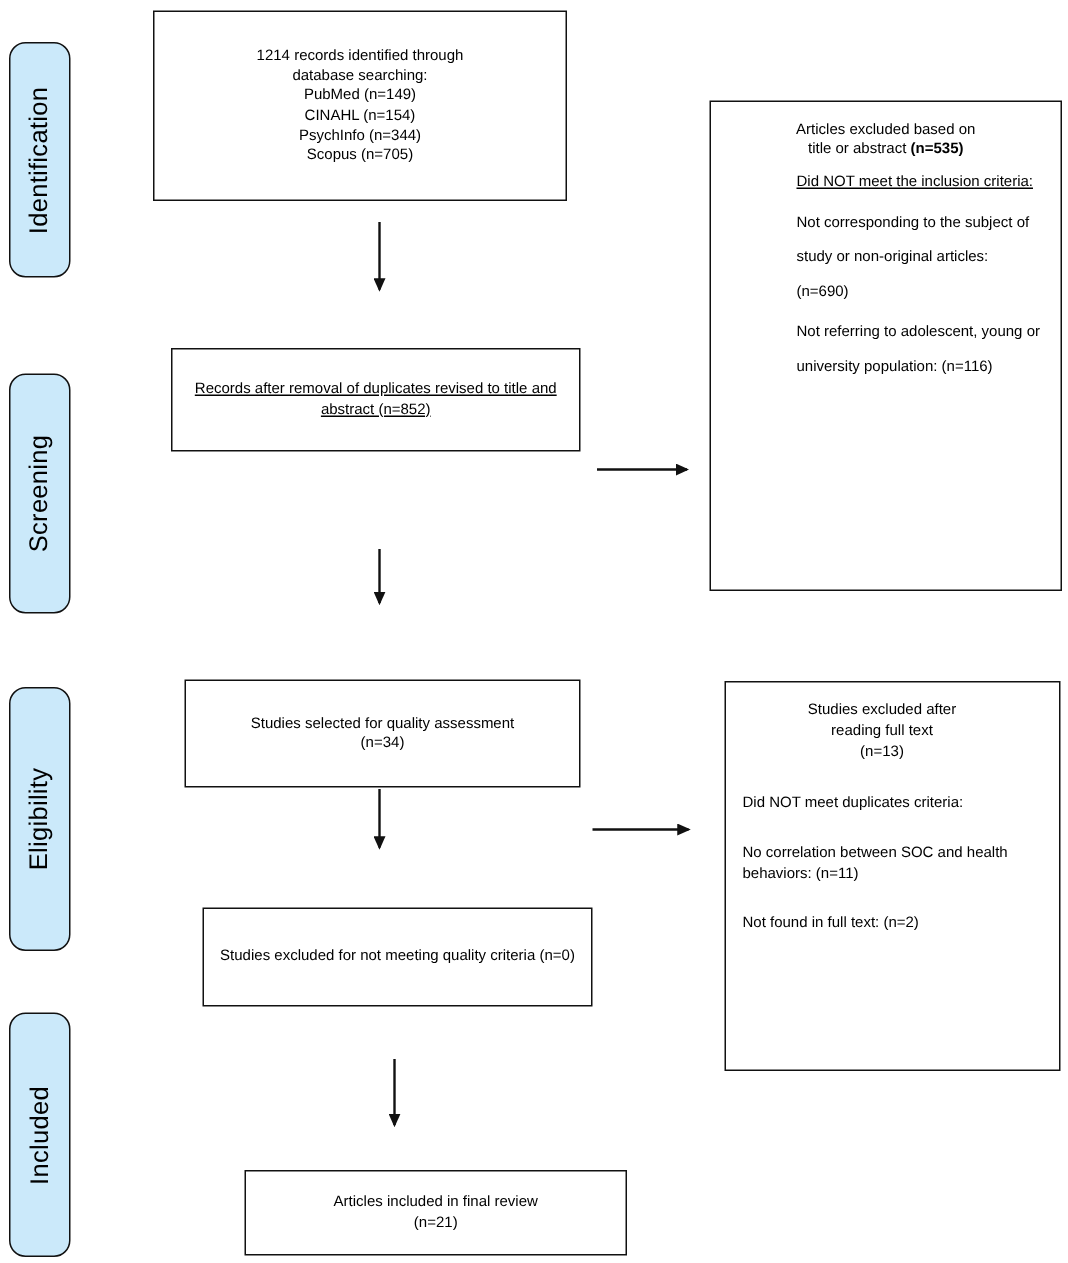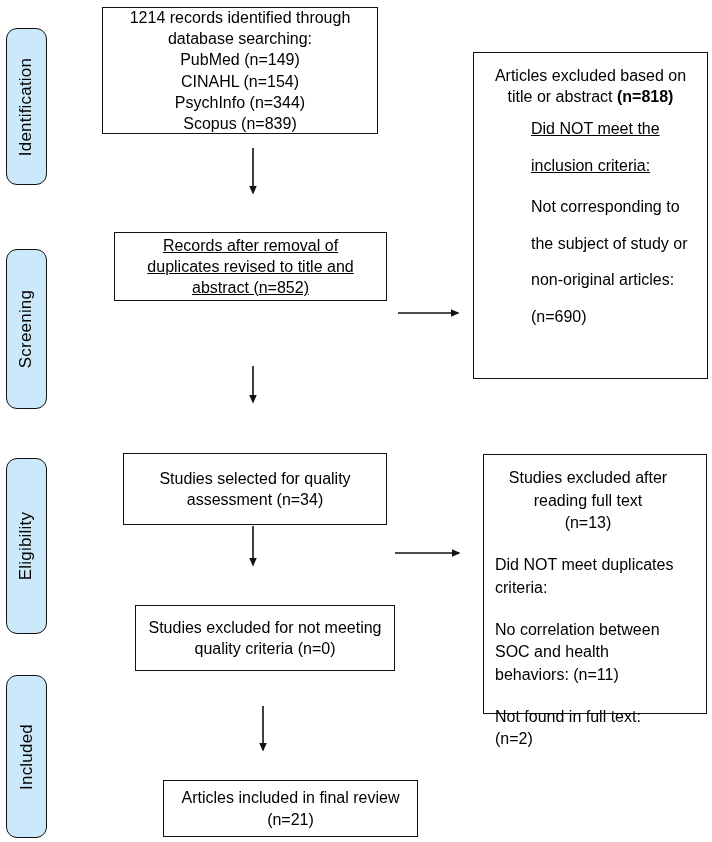--- a/index.html
+++ b/index.html
@@ -38,21 +38,21 @@
     white-space: nowrap;
     font-size: 17px;
     letter-spacing: 0.2px;
   }
 
   
   .fbox {
     position: absolute;
     background: #ffffff;
     border: 1.6px solid #111;
-    font-size: 16px;
+    font-size: 10px;
     line-height: 1.32;
   }
   .fbox.centered {
     display: flex;
     flex-direction: column;
     align-items: center;
     justify-content: center;
     text-align: center;
   }
 
@@ -100,36 +100,37 @@
   <div class="stage" style="top:675px;height:163px">
     <span>Included</span>
   </div>
 
   <div class="fbox centered" style="left:102px;top:7px;width:276px;height:127px">
     <div>1214 records identified through</div>
     <div>database searching:</div>
     <div>PubMed (n=149)</div>
     <div>CINAHL (n=154)</div>
     <div>PsychInfo (n=344)</div>
-    <div>Scopus (n=839)</div>
+    <div>Scopus (n=705)</div>
   </div>
 
   <div class="fbox centered" style="left:114px;top:232px;width:273px;height:69px;padding:0 14px">
     <span class="underline">Records after removal of duplicates revised to title and abstract (n=852)</span>
   </div>
 
-  <div class="fbox excl1" style="left:473px;top:52px;width:235px;height:327px">
+  <div class="fbox excl1" style="left:473px;top:67px;width:235px;height:327px">
     <div class="head">
       <div>Articles excluded based on</div>
-      <div><span>title or abstract </span><span class="bold">(n=818)</span></div>
+      <div><span>title or abstract </span><span class="bold">(n=535)</span></div>
     </div>
     <div class="criteria">
       <span class="underline">Did NOT meet the inclusion criteria:</span>
     </div>
     <div class="criteria">Not corresponding to the subject of study or non-original articles: (n=690)</div>
+    <div class="criteria">Not referring to adolescent, young or university population: (n=116)</div>
   </div>
 
   <div class="fbox centered" style="left:123px;top:453px;width:264px;height:72px;padding:0 30px">
     <span>Studies selected for quality assessment (n=34)</span>
   </div>
 
   <div class="fbox excl2" style="left:483px;top:454px;width:224px;height:260px">
     <div class="head">
       <div>Studies excluded after</div>
       <div>reading full text</div>

